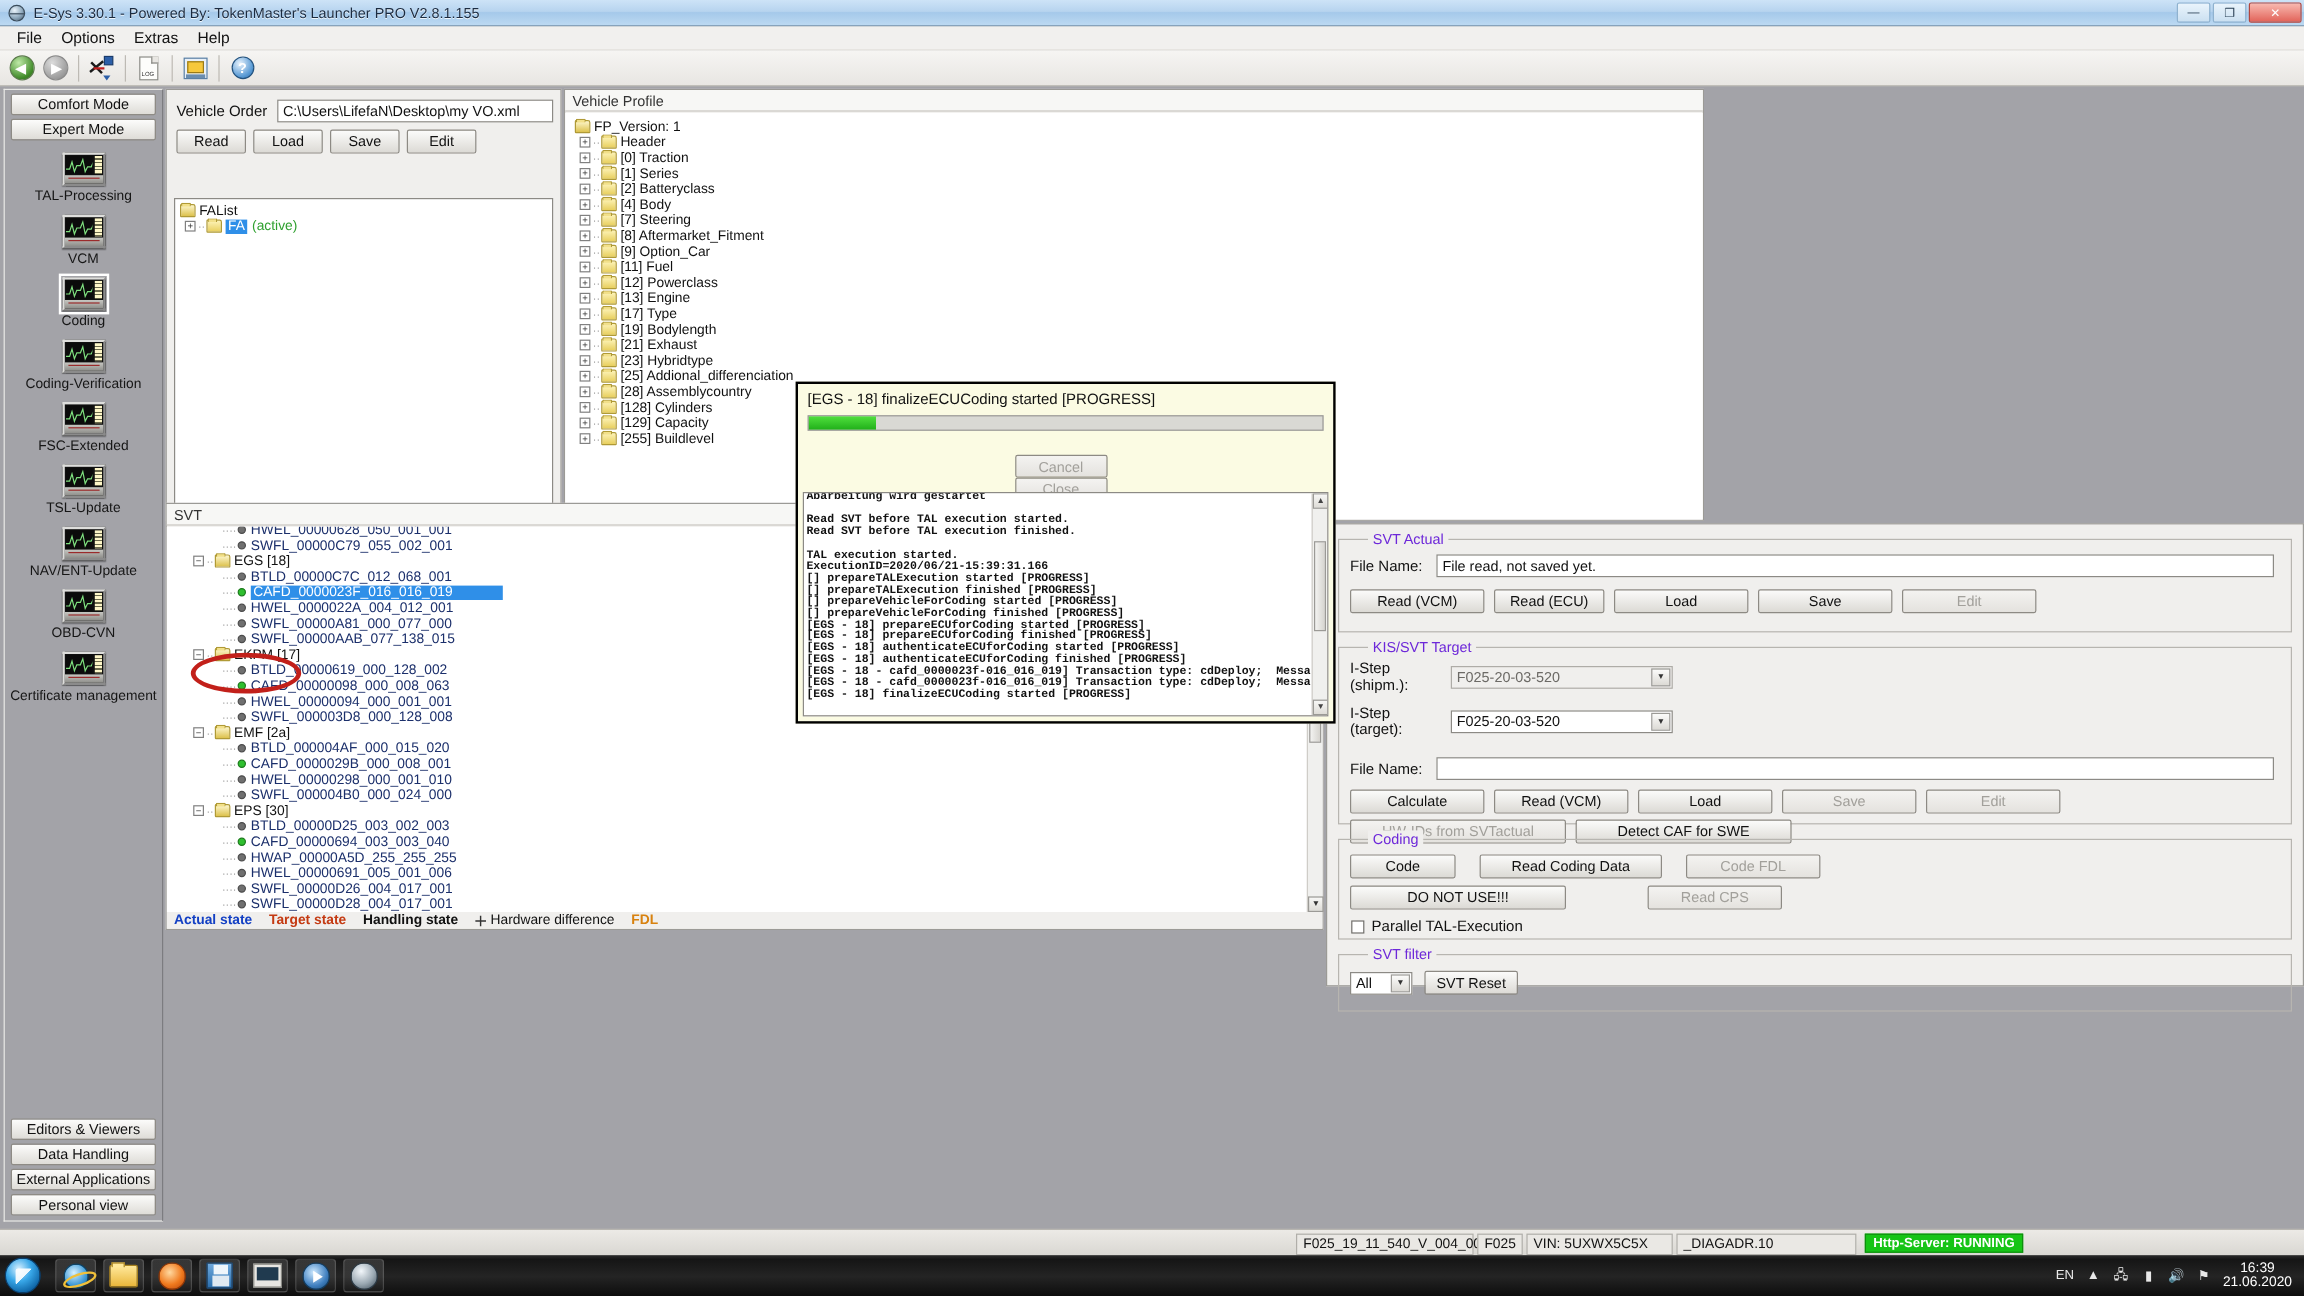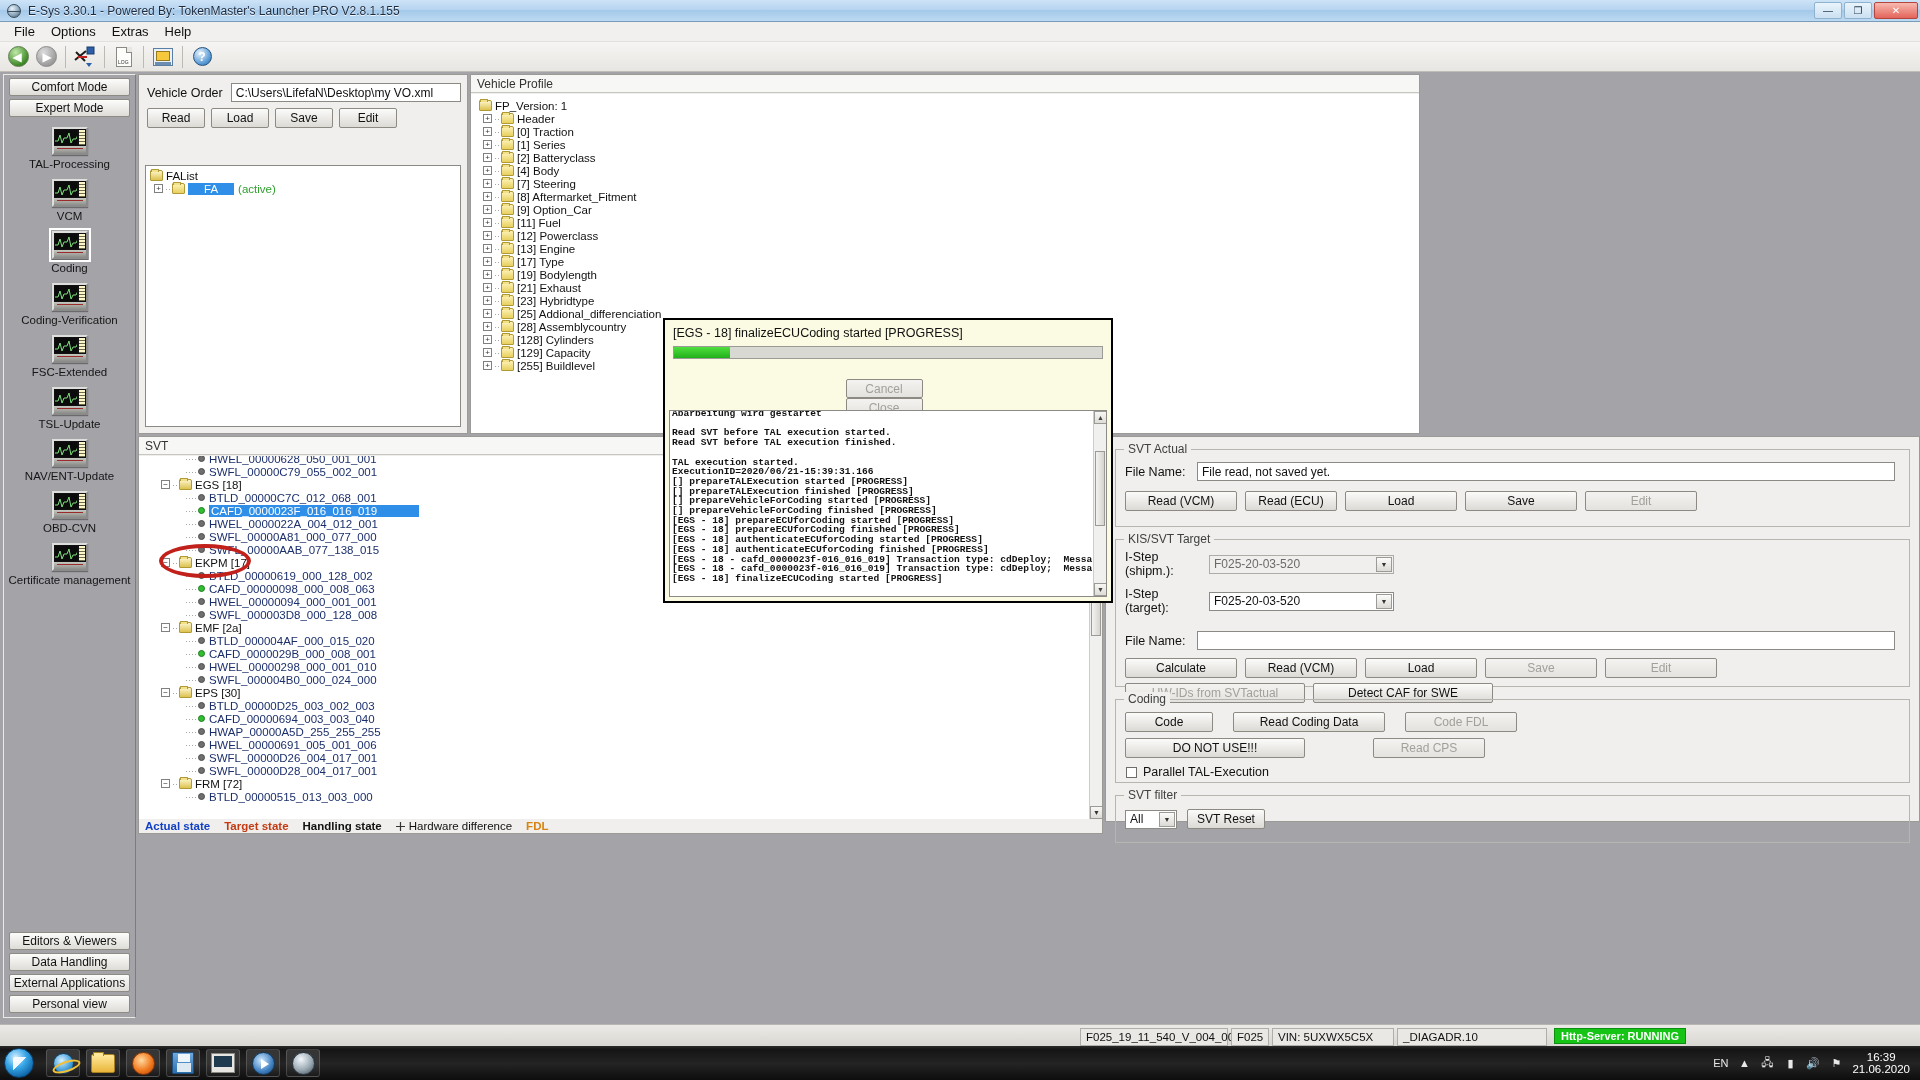--- a/index.html
+++ b/index.html
@@ -174,30 +174,30 @@
     border:1px solid #b09a36; border-radius: 1px 2px 1px 1px;
   }
   .folder:before{content:"";position:absolute;left:0;top:-2px;width:6px;height:2px;background:#f2e08a;border:1px solid #b09a36;border-bottom:none;border-radius:1px 1px 0 0;}
   .folder.open { background: linear-gradient(to bottom,#fdf6cc,#ddc24e); }
   .dotg { width:7px;height:7px;border-radius:50%;background:#6f6f6f;border:1px solid #4c4c4c;margin-right:4px;flex:0 0 auto;}
   .dotgrn { width:7px;height:7px;border-radius:50%;background:#2fbf2f;border:1px solid #1d7a1d;margin-right:4px;flex:0 0 auto;}
   .tlabel { color:#1b2f6b; }
   .tlabel.dark { color:#111; }
   .tlabel.sel { background:#2f8fe8; color:#fff; padding:0 2px; }
   .tlabel.active { color:#2fa02f; }
-  .tlabel.hl { background:#2f8fe8; color:#fff; padding: 0 16px; }
+  .tlabel.hl { background:#2f8fe8; color:#fff; padding: 0 2px; }
   .tdash { color:#9b9b9b; font-size:9px; margin-right:1px; }
   .indent1 { padding-left: 4px; }
 
   
   #vp-panel { left: 332px; top: 2px; width: 950px; height: 360px; }
   #vp-panel .panel-body { padding: 3px 0 0 4px; }
 
   
-  #svt-panel { left: 0px; top: 364px; width: 965px; height: 398px; }
+  #svt-panel { left: 0px; top: 347px; width: 965px; height: 356px; }
   #svt-panel .panel-body { padding: 0; position: absolute; top: 19px; bottom: 14px; left:0; right:0;}
   #svt-tree { position:absolute; left:0; top:-4px; right: 13px; bottom:0; overflow: hidden; padding-left:6px;}
   .svt-scroll {
     position:absolute; right: 0; top: 19px; bottom: 14px; width: 13px;
     background: #f0f0ee; border-left:1px solid #cfcdc8;
   }
   .svt-scroll .thumb { position:absolute; left:1px; right:1px; top: 120px; height: 60px;
     background: linear-gradient(to right,#f3f3f1,#d6d4cf); border:1px solid #9b9a96;}
   .svt-scroll .sbtn { position:absolute; left:0; width:13px; height:13px; background: linear-gradient(to bottom,#f7f7f5,#dedcd7);
     border:1px solid #9b9a96; font-size:7px; text-align:center; line-height:11px; color:#333;}
@@ -208,22 +208,22 @@
   .st-actual { color:#1340c4; font-weight:bold; }
   .st-target { color:#c43a12; font-weight:bold; }
   .st-ident  { color:#111; font-weight:bold; }
   .st-hw { color:#111; display:flex;align-items:center;gap:4px;}
   .st-fdl { color:#d8820f; font-weight:bold;}
 
   
   #opt-panel { left: 967px; top: 364px; width: 815px; height: 386px; background:#f0efed;}
   .gbox { position:absolute; border:1px solid #b7b5b0; }
   .gbox > .gtitle {
-    position:absolute; top:-8px; left:8px; background:#f0efed; padding:0 4px;
-    font-size:12px; color:#404040;
+    position:absolute; top:-8px; left:24px; background:#f0efed; padding:0 4px;
+    font-size:12px; color:#6d28d9;
   }
   .frow { display:flex; align-items:center; gap:6px; }
   .flab { font-size:12.5px; color:#111; }
   .finput {
     background:#fff; border:1px solid #8c8a85; height:19px; font-size:12px; color:#111;
     padding: 2px 4px; display:flex; align-items:center;
   }
   .combo {
     background:#f0efed; border:1px solid #aeaca7; height:19px; font-size:12px; color:#6c6a66;
     padding:2px 4px; display:flex; align-items:center; position:relative;

